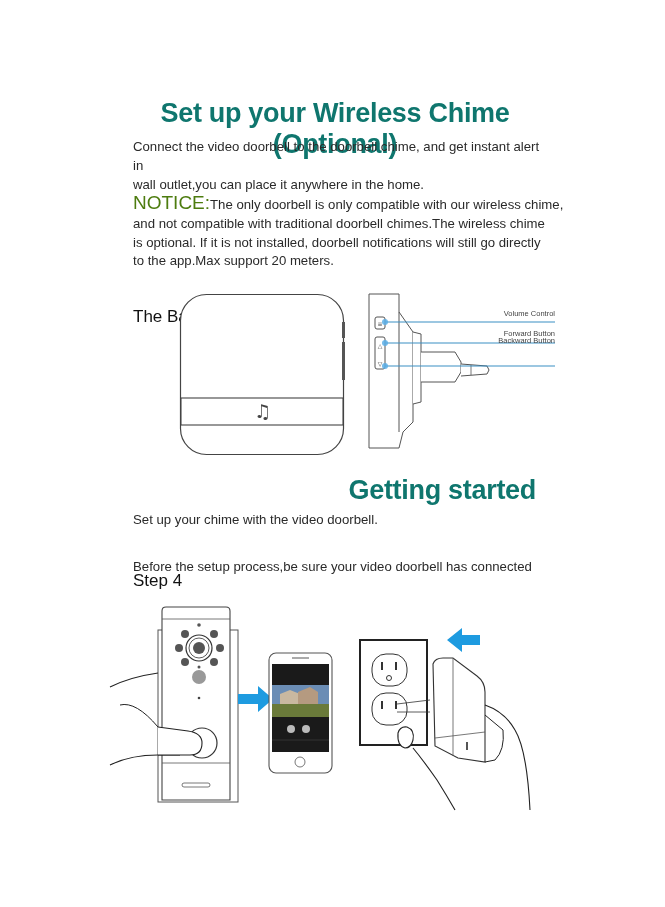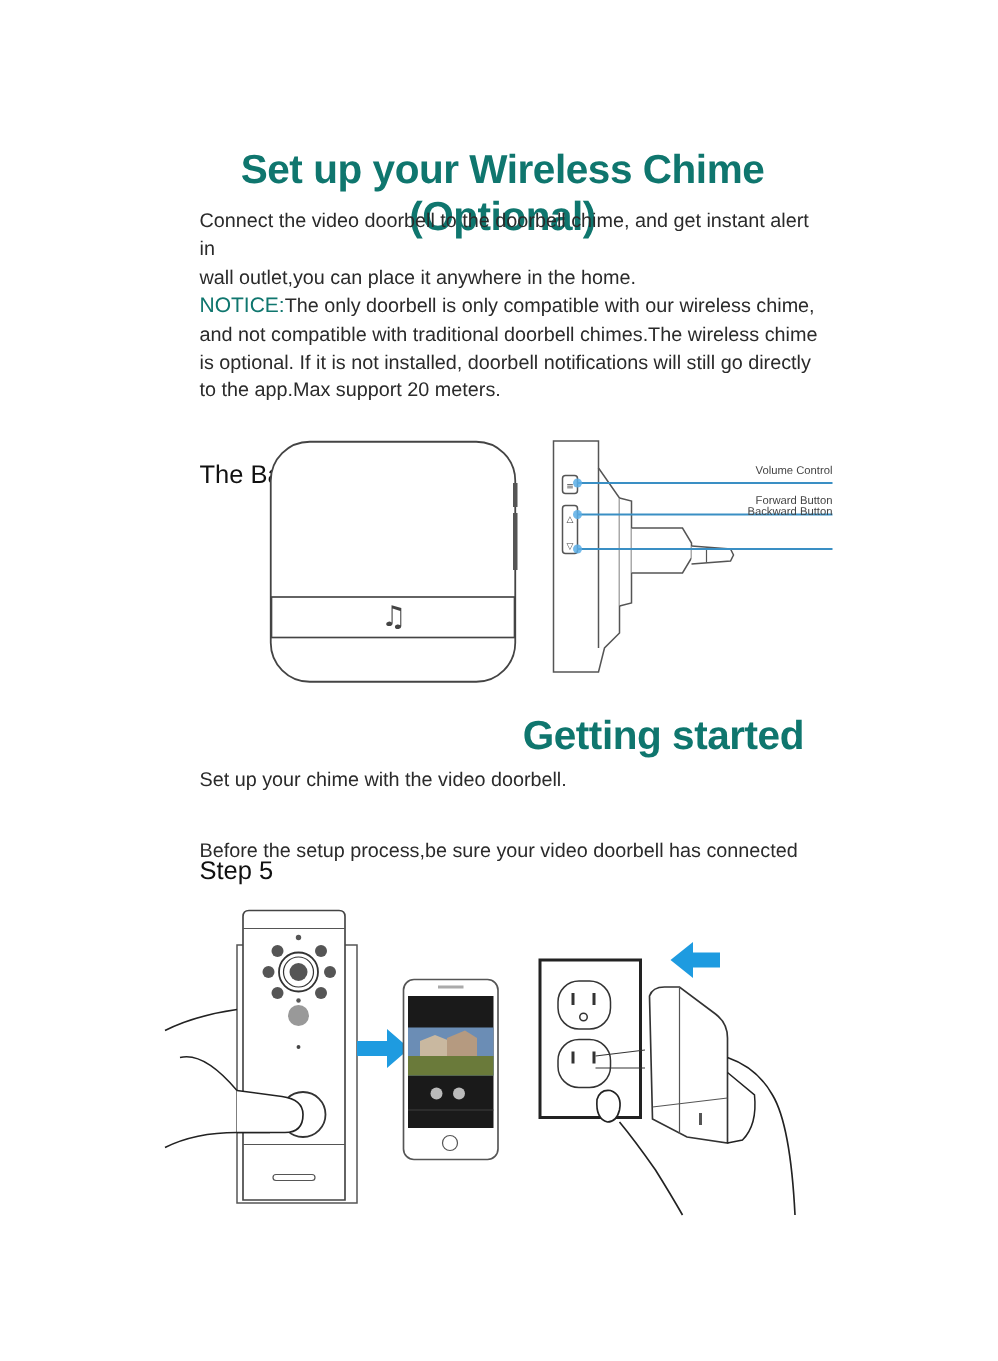--- a/index.html
+++ b/index.html
@@ -1,20 +1,20 @@
 <!DOCTYPE html>
 <html><head>
 <meta charset="utf-8">
 <style>
   html, body { margin: 0; padding: 0; background: #ffffff; }
   body { width: 665px; height: 907px; position: relative; overflow: hidden; font-family: "Liberation Sans", sans-serif; color: #222; }
   .abs { position: absolute; }
   .h-orange { color: #0f766e; font-weight: bold; font-family: "Liberation Sans", sans-serif; letter-spacing: -0.3px; }
   .para { font-size: 13.2px; line-height: 19px; color: #2a2a2a; }
-  .notice-key { font-size: 14px; color: #0f766e; }
+  .notice-key { font-size: 19px; color: #4d7c0f; }
   .sub { font-size: 17px; color: #111; margin-top: 36px; }
   .label { font-size: 7.5px; color: #444; }
   svg { position: absolute; overflow: visible; }
 </style>
 </head>
 <body>
 
 <div class="abs h-orange" style="left:130px; top:98px; width:410px; text-align:center; font-size:27px;">Set up your Wireless Chime (Optional)</div>
 
 <div class="abs para" style="left:133px; top:137px; width:420px;">
@@ -70,21 +70,21 @@
   </svg>
   <span class="abs label" style="right:0; top:17px;margin-left:45px;">Volume Control</span>
   <span class="abs label" style="right:0; top:37px;">Forward Button</span>
   <span class="abs label" style="right:0; top:44px;">Backward Button</span>
 </div>
 
 <div class="abs h-orange" style="left:126px; top:475px; width:410px; text-align:right; font-size:27px;">Getting started</div>
 
 <div class="abs para" style="left:133px; top:510px;">Set up your chime with the video doorbell.</div>
 
-<div class="abs sub" style="left:133px; top:535px;">Step 5</div>
+<div class="abs sub" style="left:133px; top:535px;">Step 4</div>
 
 <div class="abs para" style="left:133px; top:557px; width:420px;">
   <div>Before the setup process,be sure your video doorbell has connected</div>
 </div>
 
 <div class="abs" style="left:110px; top:605px; width:135px; height:200px;">
   <svg width="135" height="200">
 
     <rect x="48" y="25" width="80" height="172" fill="#fff" stroke="#555" stroke-width="1"></rect>
 

